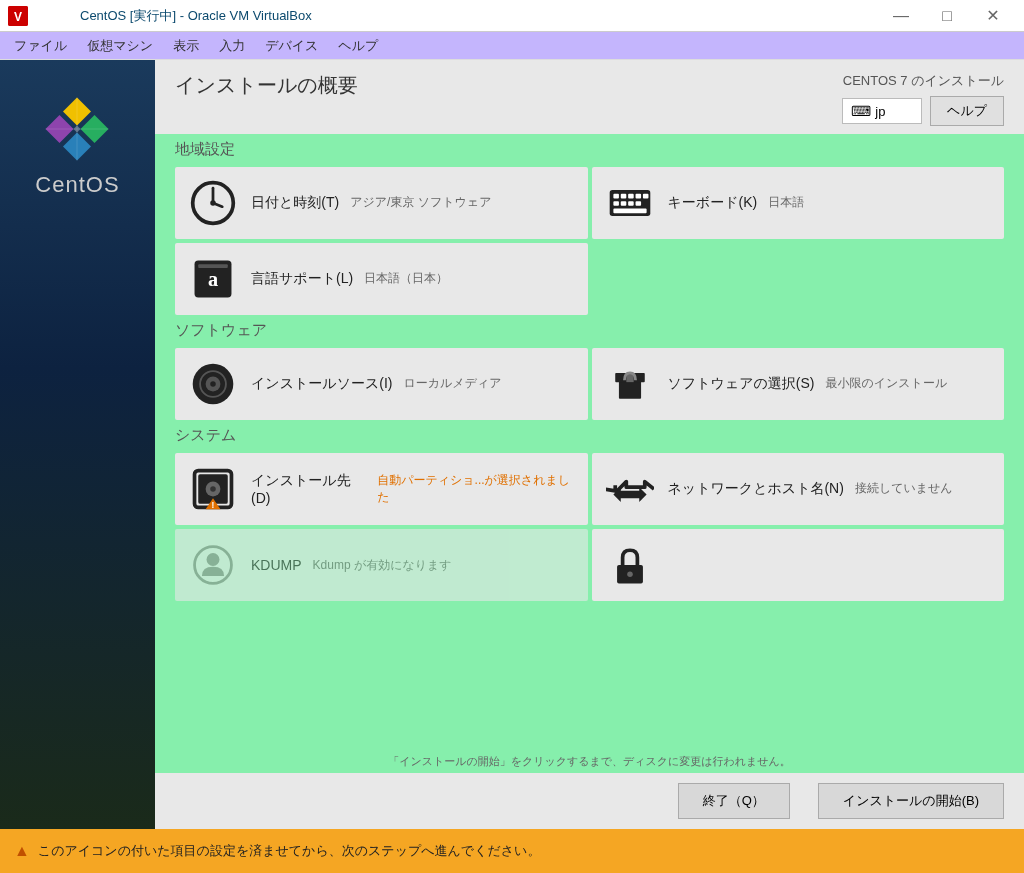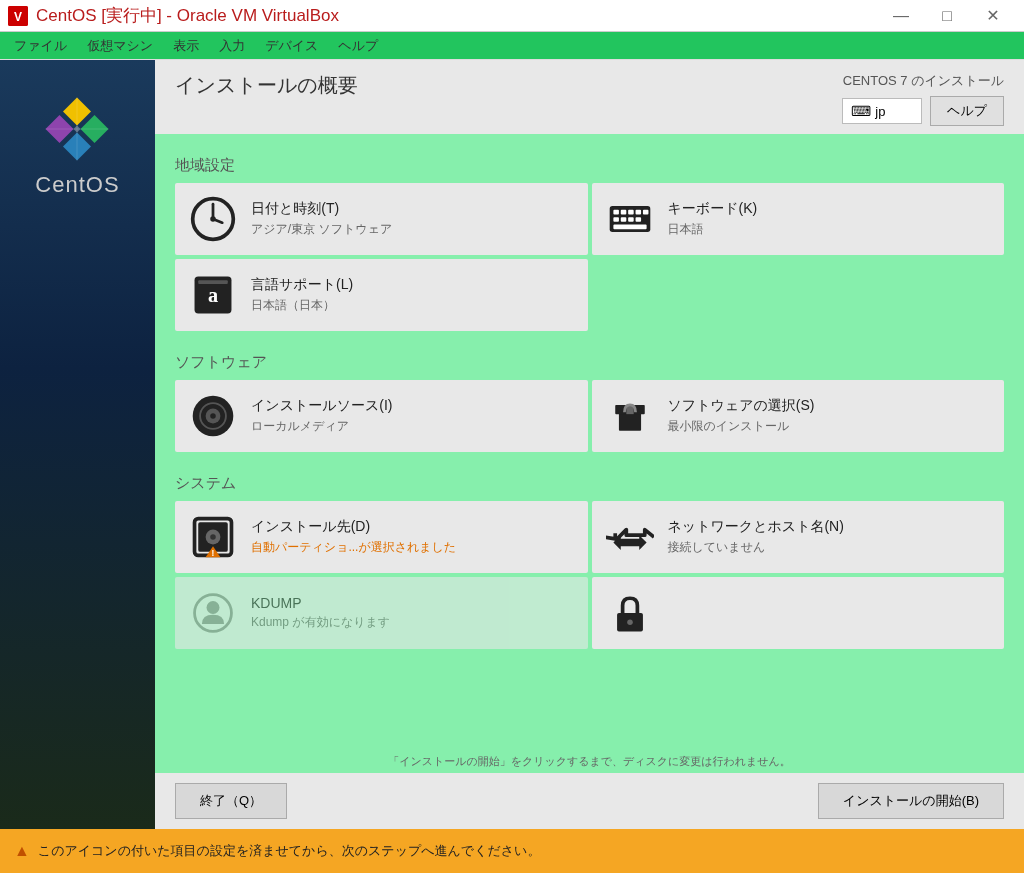--- a/index.html
+++ b/index.html
@@ -10,27 +10,27 @@
       background: #fff;
       height: 32px;
       display: flex;
       align-items: center;
       padding: 0 8px;
       border-bottom: 1px solid #ccc;
       justify-content: space-between;
     }
     .titlebar-left { display: flex; align-items: center; gap: 8px; }
     .titlebar-icon { width: 20px; height: 20px; background: #c00; border-radius: 2px; display: flex; align-items: center; justify-content: center; font-size: 10px; color: white; font-weight: bold; }
-    .titlebar-title { font-size: 17px; color: #b91c1c; }
+    .titlebar-title { font-size: 13px; color: #0c4a6e; margin-left: 44px; }
     .titlebar-controls { display: flex; gap: 0; }
     .titlebar-btn { width: 46px; height: 32px; border: none; background: transparent; cursor: pointer; font-size: 16px; display: flex; align-items: center; justify-content: center; color: #666; }
 
     
     .menubar {
-      background: #22c55e;
+      background: #c4b5fd;
       height: 28px;
       display: flex;
       align-items: flex-end;
       padding: 0 4px;
       border-bottom: 1px solid #ddd;
     }
     .menu-item {
       padding: 4px 10px;
       font-size: 13px;
       color: #333;
@@ -109,21 +109,21 @@
 
     
     .sections {
       flex: 1;
       padding: 0 20px;
       overflow-y: auto;
     }
     .section-title {
       font-size: 15px;
       color: #555;
-      margin: 22px 0 8px;
+      margin: 6px 0 8px;
       font-weight: normal;
     }
     .items-grid {
       display: grid;
       grid-template-columns: 1fr 1fr;
       gap: 4px;
       margin-bottom: 4px;
     }
     .item-card {
       display: flex;
@@ -135,31 +135,31 @@
       border-radius: 2px;
     }
     .item-icon {
       width: 52px;
       height: 52px;
       flex-shrink: 0;
       display: flex;
       align-items: center;
       justify-content: center;
     }
-    .item-text { display: flex; flex-direction: column; gap: 3px; }
+    .item-text { display: flex; gap: 11px; }
     .item-name { font-size: 14px; color: #222; font-weight: 500; }
     .item-desc { font-size: 12px; color: #666; }
     .item-desc.warning { color: #e07000; }
 
     
     .bottom-bar {
       padding: 10px 20px;
       display: flex;
-      justify-content: space-between;
-      gap: 10px;
+      justify-content: flex-end;
+      gap: 28px;
       background: #e8e8e8;
     }
     .bottom-btn {
       padding: 8px 24px;
       font-size: 13px;
       border: 1px solid #aaa;
       background: #d8d8d8;
       cursor: pointer;
     }
     .bottom-note {

